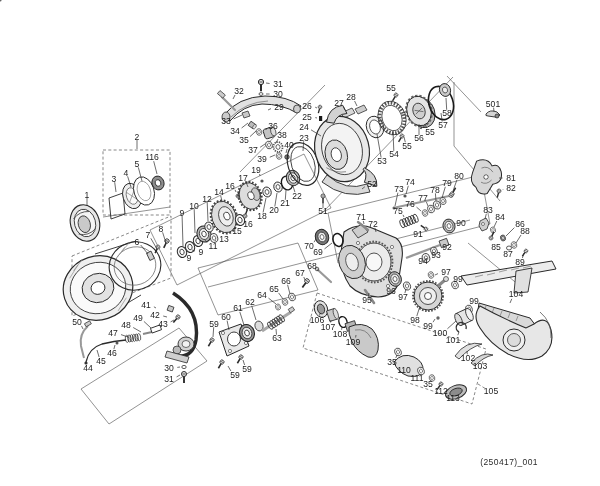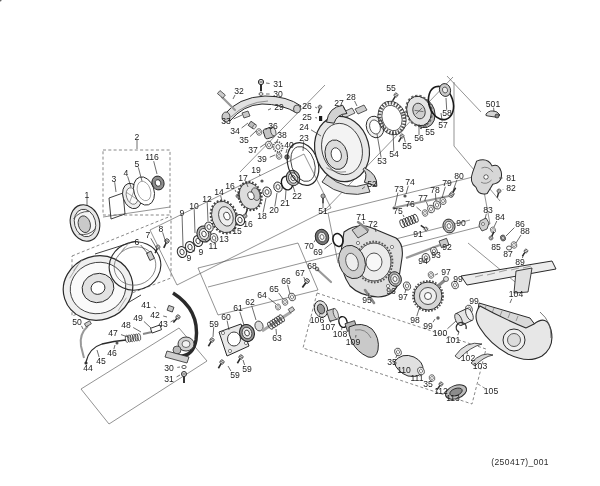--- a/index.html
+++ b/index.html
@@ -2,21 +2,21 @@
 <html><head>
 <meta charset="utf-8">
 <style>
   html,body{margin:0;padding:0;background:#ffffff;}
   #stage{
     position:relative;width:600px;height:486px;background:#ffffff;overflow:hidden;
     font-family:"Liberation Sans", sans-serif;
   }
   #diagram{position:absolute;left:0;top:0;}
   #drawing-code{
-    position:absolute;top:457px;left:16px;width:533px;text-align:right;
+    position:absolute;top:457px;left:5px;width:533px;text-align:right;
     font-size:8.5px;color:#2b2b2b;letter-spacing:0.4px;
   }
   text.part-label{
     font-family:"Liberation Sans", sans-serif;
     font-size:8.6px;fill:#1c1c1c;
   }
   .leader{stroke:#2e2e2e;stroke-width:0.7;}
 </style>
 </head>
 <body>

